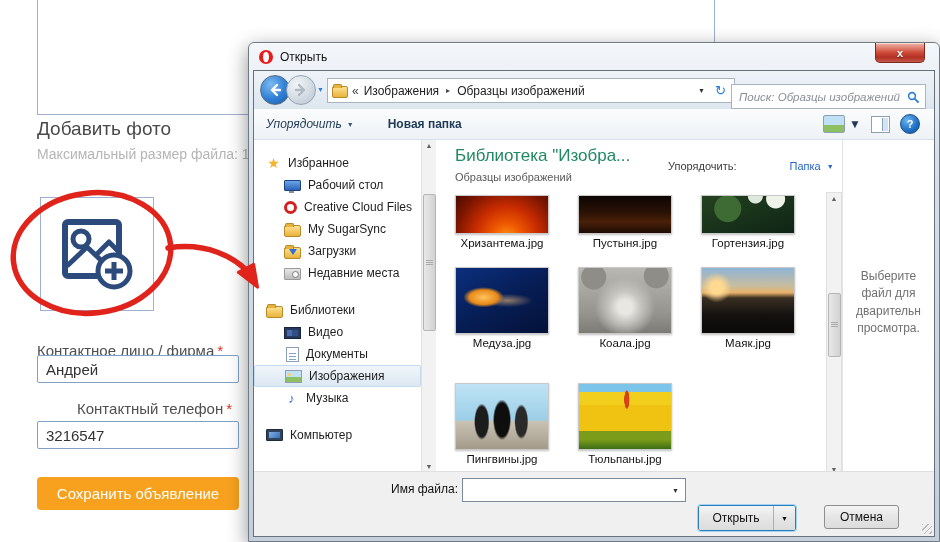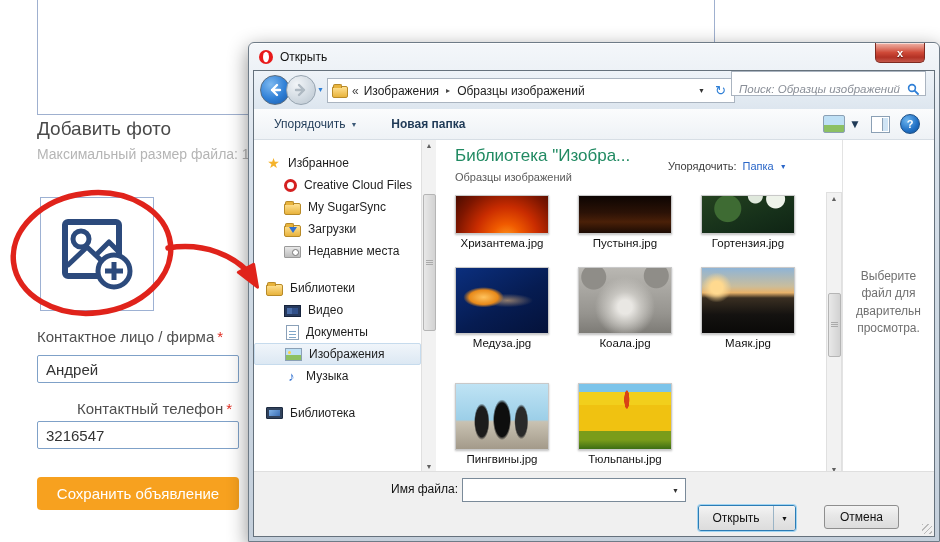--- a/index.html
+++ b/index.html
@@ -45,33 +45,33 @@
   .nav-back{left:6px;background:radial-gradient(circle at 35% 30%,#7db9f0,#2f7fd6 55%,#1a5aa8);}
   .nav-fwd{left:32px;background:radial-gradient(circle at 35% 30%,#f2f5f8,#cfd8e0 60%,#b9c4cd);border-color:#97a4b0;}
   .nav-dd{position:absolute;left:63px;top:15px;font-size:7px;color:#2f7fd6;cursor:pointer;}
   .crumb-bar{position:absolute;left:73px;top:7px;width:380px;height:23px;background:#fff;
     border:1px solid #aab4c0;display:flex;align-items:center;font-size:12px;color:#222;padding-left:4px;cursor:pointer;}
   .crumb-bar .sep{font-size:8px;color:#444;margin:0 7px;}
   .crumb-bar .ovf{color:#444;margin:0 5px 0 4px;}
   .crumb-dd{margin-left:auto;margin-right:7px;font-size:7px;color:#333;}
   .refresh-btn{position:absolute;left:453px;top:7px;width:27px;height:23px;background:#fff;
     border:1px solid #aab4c0;border-left:none;display:flex;align-items:center;justify-content:center;cursor:pointer;}
-  .search-box{position:absolute;right:8px;top:0;width:193px;height:23px;background:#fff;
-    border:1px solid #aab4c0;display:flex;align-items:flex-end;}
+  .search-box{position:absolute;right:8px;top:13px;width:193px;height:23px;background:#fff;
+    border:1px solid #aab4c0;display:flex;align-items:center;}
   .search-box input{flex:1;border:none;outline:none;font-size:11.5px;padding:0 4px 0 7px;
     font-family:inherit;color:#333;background:transparent;}
   .search-box input::placeholder{color:#8a8f98;font-style:italic;}
   .search-glyph{margin-right:6px;display:flex;}
   
   .tool-row{position:absolute;left:0;right:0;top:38px;height:30px;
     background:linear-gradient(180deg,#fbfcfd,#eef2f6);border-bottom:1px solid #d7dee5;
     display:flex;align-items:center;font-size:12px;color:#1f3a57;}
   .tool-item{display:flex;align-items:center;gap:5px;cursor:pointer;padding:4px 8px;border-radius:3px;}
   .tool-item .dd{font-size:7px;color:#3c5a78;}
-  .tool-organize{margin-left:12px;}
+  .tool-organize{margin-left:4px;font-style:italic;}
   .tool-newfolder{margin-left:18px;font-weight:bold;}
   .tool-right{margin-left:auto;display:flex;align-items:center;gap:10px;margin-right:14px;}
   .views-ic{width:20px;height:16px;border:1px solid #8ba0b5;border-radius:2px;
     background:linear-gradient(180deg,#bfe0f5 55%,#8cc063 55%);cursor:pointer;}
   .pane-ic{width:17px;height:15px;border:1px solid #8ba0b5;background:#fff;position:relative;cursor:pointer;}
   .pane-ic::after{content:"";position:absolute;right:1px;top:1px;bottom:1px;width:5px;background:#cfe4f5;border-left:1px solid #8ba0b5;}
   .help-ic{width:18px;height:18px;border-radius:50%;color:#fff;font-size:11px;font-weight:bold;
     background:radial-gradient(circle at 35% 30%,#6db6ef,#1f6fc4 60%,#114f92);
     display:flex;align-items:center;justify-content:center;cursor:pointer;border:1px solid #1c4f86;}
   
@@ -85,21 +85,21 @@
   .sb-thumb{position:absolute;left:1px;width:11px;border:1px solid #b5b5b5;border-radius:2px;
     background:linear-gradient(90deg,#e8e8e8,#d2d2d2);}
   .scroll-arrow{position:absolute;left:0;width:100%;text-align:center;font-size:7px;color:#606060;cursor:pointer;}
   .grip{position:absolute;left:2px;right:2px;top:50%;height:5px;margin-top:-3px;
     background:repeating-linear-gradient(180deg,#aaa 0 1px,transparent 1px 2px);}
   
   .filelist{position:absolute;left:187px;top:0;width:385px;bottom:0;}
   .lib-title{position:absolute;left:14px;top:6px;font-size:17px;color:#218a62;}
   .lib-sub{position:absolute;left:14px;top:31px;font-size:11px;color:#5a5a5a;}
   .arrange{position:absolute;left:227px;top:20px;font-size:11px;color:#3c3c3c;display:flex;gap:6px;align-items:center;}
-  .arrange .val{color:#2a66c8;cursor:pointer;}
+  .arrange .val{color:#2a66c8;cursor:pointer;margin-left:47px;}
   .arrange .dd{font-size:7px;color:#2a66c8;}
   .fitem{position:absolute;width:110px;text-align:center;cursor:pointer;}
   .thumb{width:92px;height:65px;margin:0 auto;border:1px solid #c9c9c9;box-shadow:0 1px 2px rgba(0,0,0,.25);}
   .thumb.cut{height:37px;}
   .fname{font-size:11.5px;color:#111;margin-top:3px;white-space:nowrap;}
   [data-thumb="chrysanthemum"]{background:radial-gradient(circle at 55% 115%,#ff9a1e 0%,#f05a00 22%,#c92c00 48%,#7e1600 76%,#4a0c00 100%);}
   [data-thumb="desert"]{background:linear-gradient(180deg,#0d0502,#2b1206 45%,#4a2008 70%,#1c0b03);}
   [data-thumb="hydrangea"]{background:
     radial-gradient(circle at 80% 8%,#eef3ea 0 9px,rgba(0,0,0,0) 10px),
     radial-gradient(circle at 58% 0%,#dfe8dc 0 7px,rgba(0,0,0,0) 8px),
@@ -185,21 +185,21 @@
 <div class="photo-box">
   <svg width="80" height="80" viewBox="0 0 80 80">
     <rect x="8" y="8" width="54" height="54" rx="3" fill="none" stroke="#2c4a7c" stroke-width="6"></rect>
     <circle cx="24" cy="25" r="8" fill="none" stroke="#2c4a7c" stroke-width="5"></circle>
     <path d="M10 52 L30 33 L48 50 M38 42 L52 28 L62 38" fill="none" stroke="#2c4a7c" stroke-width="5" stroke-linejoin="round"></path>
     <circle cx="57" cy="57" r="16" fill="#fff" stroke="#2c4a7c" stroke-width="5"></circle>
     <path d="M57 48 L57 66 M48 57 L66 57" stroke="#2c4a7c" stroke-width="5"></path>
   </svg>
 </div>
 
-<div class="fld-label" style="left:37px;top:328px;">
+<div class="fld-label" style="left:37px;top:342px;">
   <span>Контактное лицо / фирма</span><span class="req">*</span>
 </div>
 <input class="fld-input" style="left: 37px; top: 355px;" value="Андрей">
 <div class="fld-label" style="left:37px;top:400px;margin-left:40px;">
   <span>Контактный телефон</span><span class="req">*</span>
 </div>
 <input class="fld-input" style="left: 37px; top: 421px;" value="3216547">
 <button class="save-btn">Сохранить объявление</button>
 
 <svg class="annotation" viewBox="0 0 300 190">
@@ -283,20 +283,24 @@
     </div>
 
     <div class="content">
 
       <div class="sidebar">
         <div class="sb-item sb-group">
           <span class="ic ic-star">★</span>
           <span>Избранное</span>
         </div>
         <div class="sb-item">
+          <span class="ic ic-desktop"></span>
+          <span>Рабочий стол</span>
+        </div>
+        <div class="sb-item">
           <span class="ic ic-cc"></span>
           <span>Creative Cloud Files</span>
         </div>
         <div class="sb-item">
           <span class="ic ic-folder"></span>
           <span>My SugarSync</span>
         </div>
         <div class="sb-item">
           <span class="ic ic-folder ic-down"></span>
           <span>Загрузки</span>
@@ -326,21 +330,21 @@
         </div>
         <div class="sb-item">
           <span class="ic ic-music">♪</span>
           <span>Музыка</span>
         </div>
 
         <div class="sb-gap"></div>
 
         <div class="sb-item sb-group">
           <span class="ic ic-comp"></span>
-          <span>Библиотека</span>
+          <span>Компьютер</span>
         </div>
       </div>
 
       <div class="sb-scroll">
         <span class="scroll-arrow" style="top:2px">▲</span>
         <div class="sb-thumb" style="top:54px;height:135px;">
             <span class="grip"></span>
           </div>
         <span class="scroll-arrow" style="bottom:2px">▼</span>
       </div>

